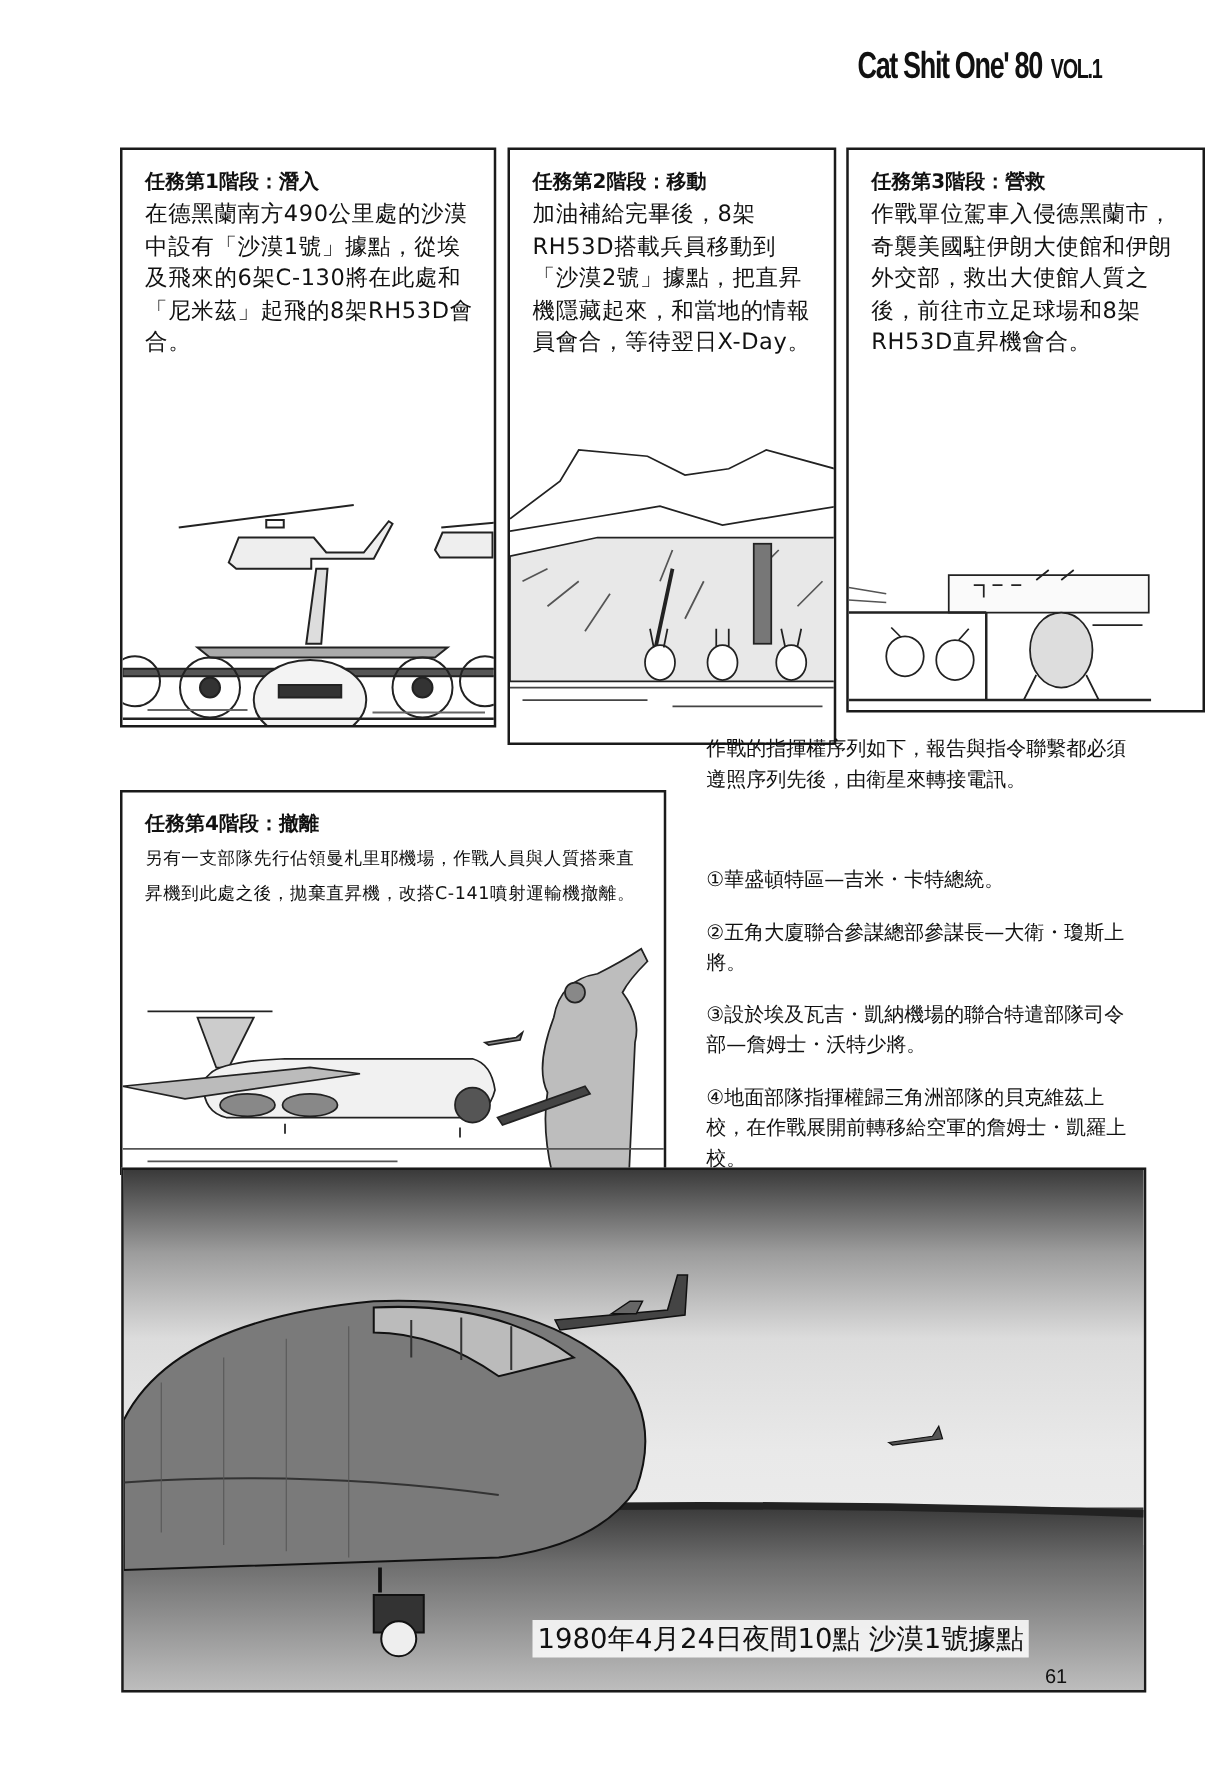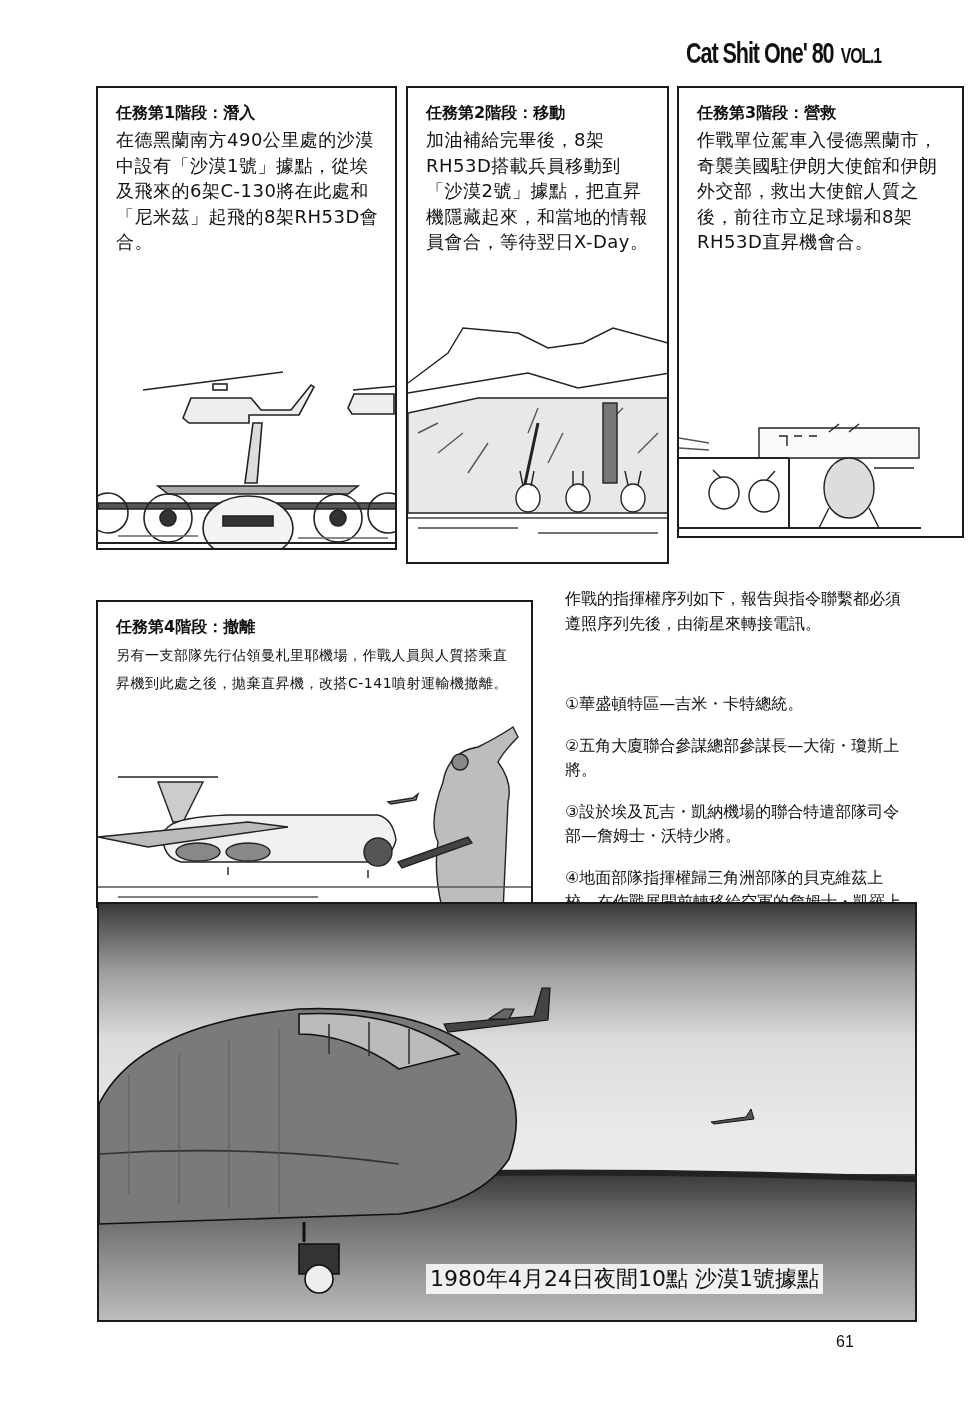--- a/index.html
+++ b/index.html
@@ -4,21 +4,21 @@
   <style>
     html, body { margin: 0; padding: 0; background: #ffffff; }
     body { width: 980px; height: 1421px; position: relative; overflow: hidden;
            font-family: "DejaVu Sans", "Liberation Sans", sans-serif; color: #111; }
 
     .header-title { position: absolute; left: 686px; top: 36px; font-family: "Liberation Sans", sans-serif;
                     font-weight: bold; font-size: 30px; letter-spacing: -1.5px; transform: scaleX(0.72);
                     transform-origin: left top; white-space: nowrap; color: #111; }
     .header-vol { font-size: 22px; margin-left: 10px; }
 
-    .panel { position: absolute; border: 2px solid #1a1a1a; background: #fff; overflow: hidden; box-sizing: border-box; }
+    .panel { position: absolute; border: 2px solid #1a1a1a; background: #fff; overflow: hidden; box-sizing: border-box; margin-top: 32px; }
     .caption { position: absolute; left: 18px; top: 14px; right: 10px; }
     .cap-title { font-weight: bold; font-size: 16px; line-height: 22px; margin-bottom: 3px; }
     .cap-body { font-size: 18px; line-height: 25.5px; letter-spacing: 0.5px; }
 
     .notes { position: absolute; left: 548px; top: 570px; width: 380px; font-size: 16px; line-height: 24.5px; }
     .notes p { margin: 17px; }
     .notes .gap { height: 22px; }
 
     .page-number { position: absolute; left: 836px; top: 1333px; font-size: 16px; font-family: "Liberation Sans", sans-serif; }
 

